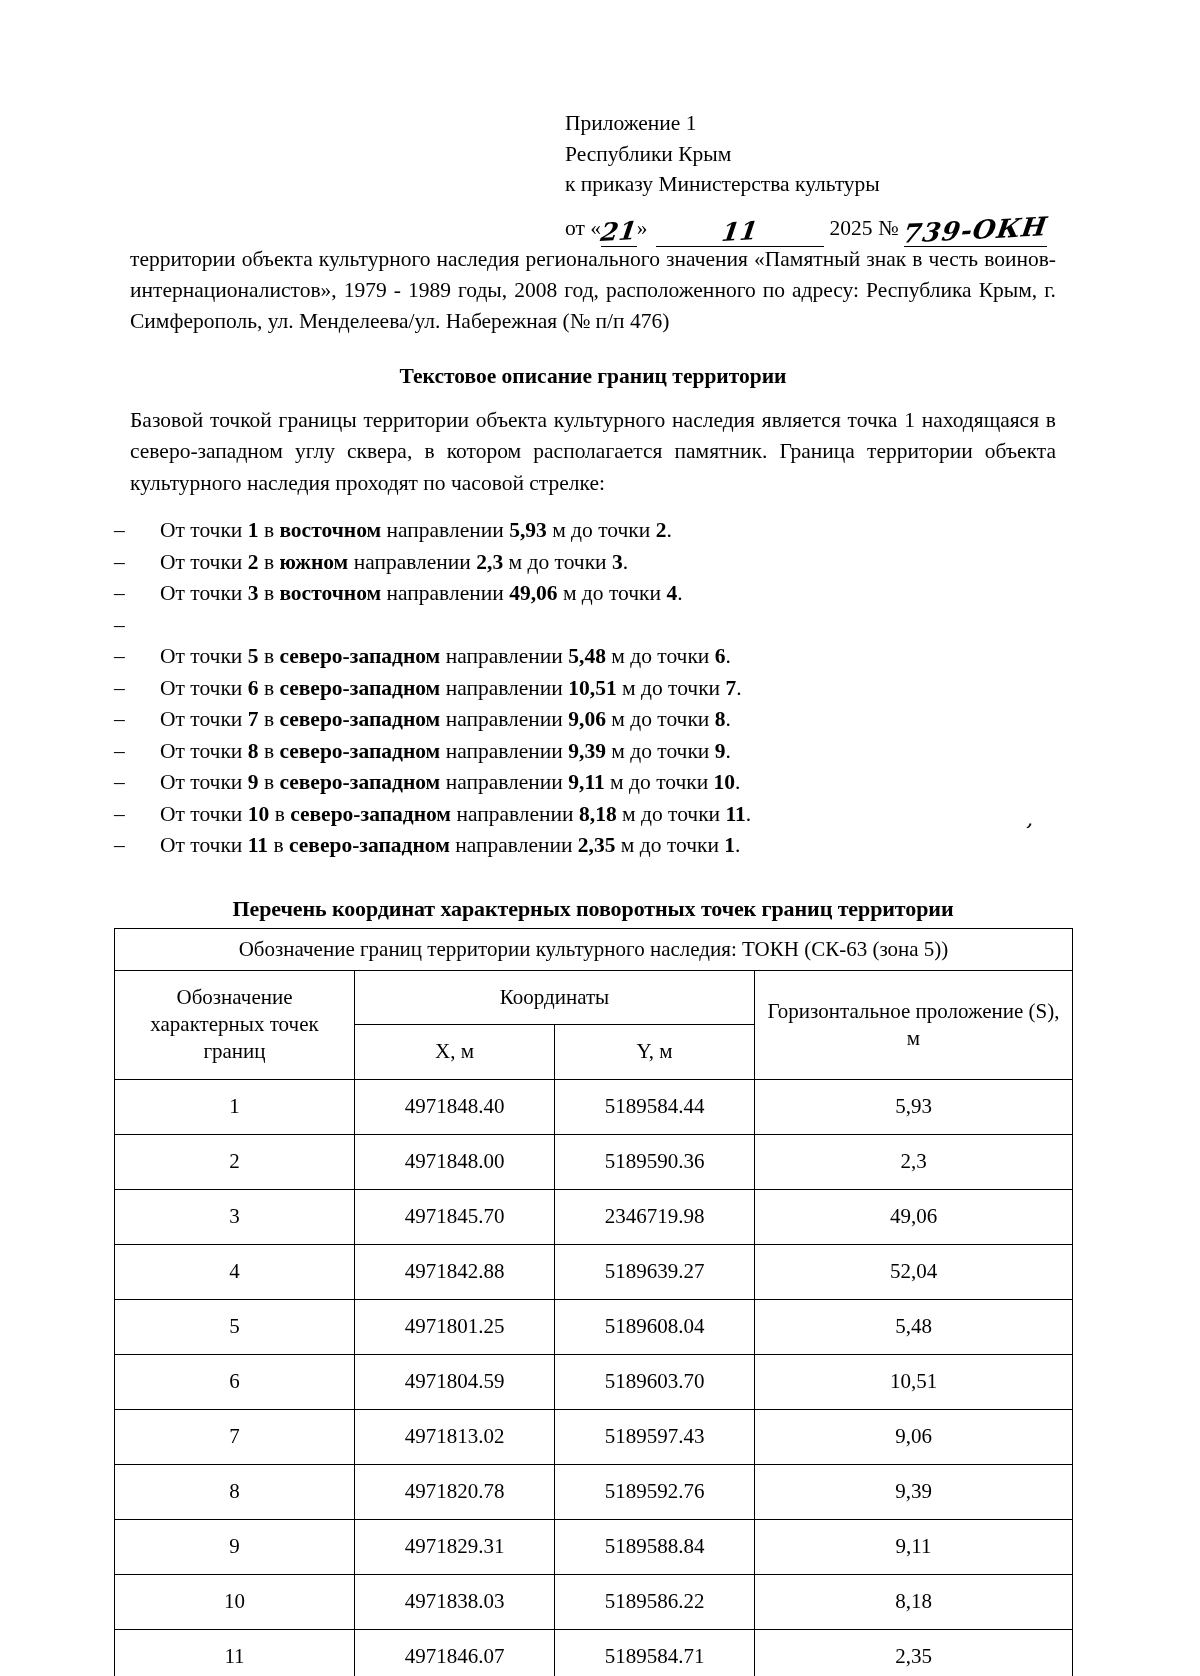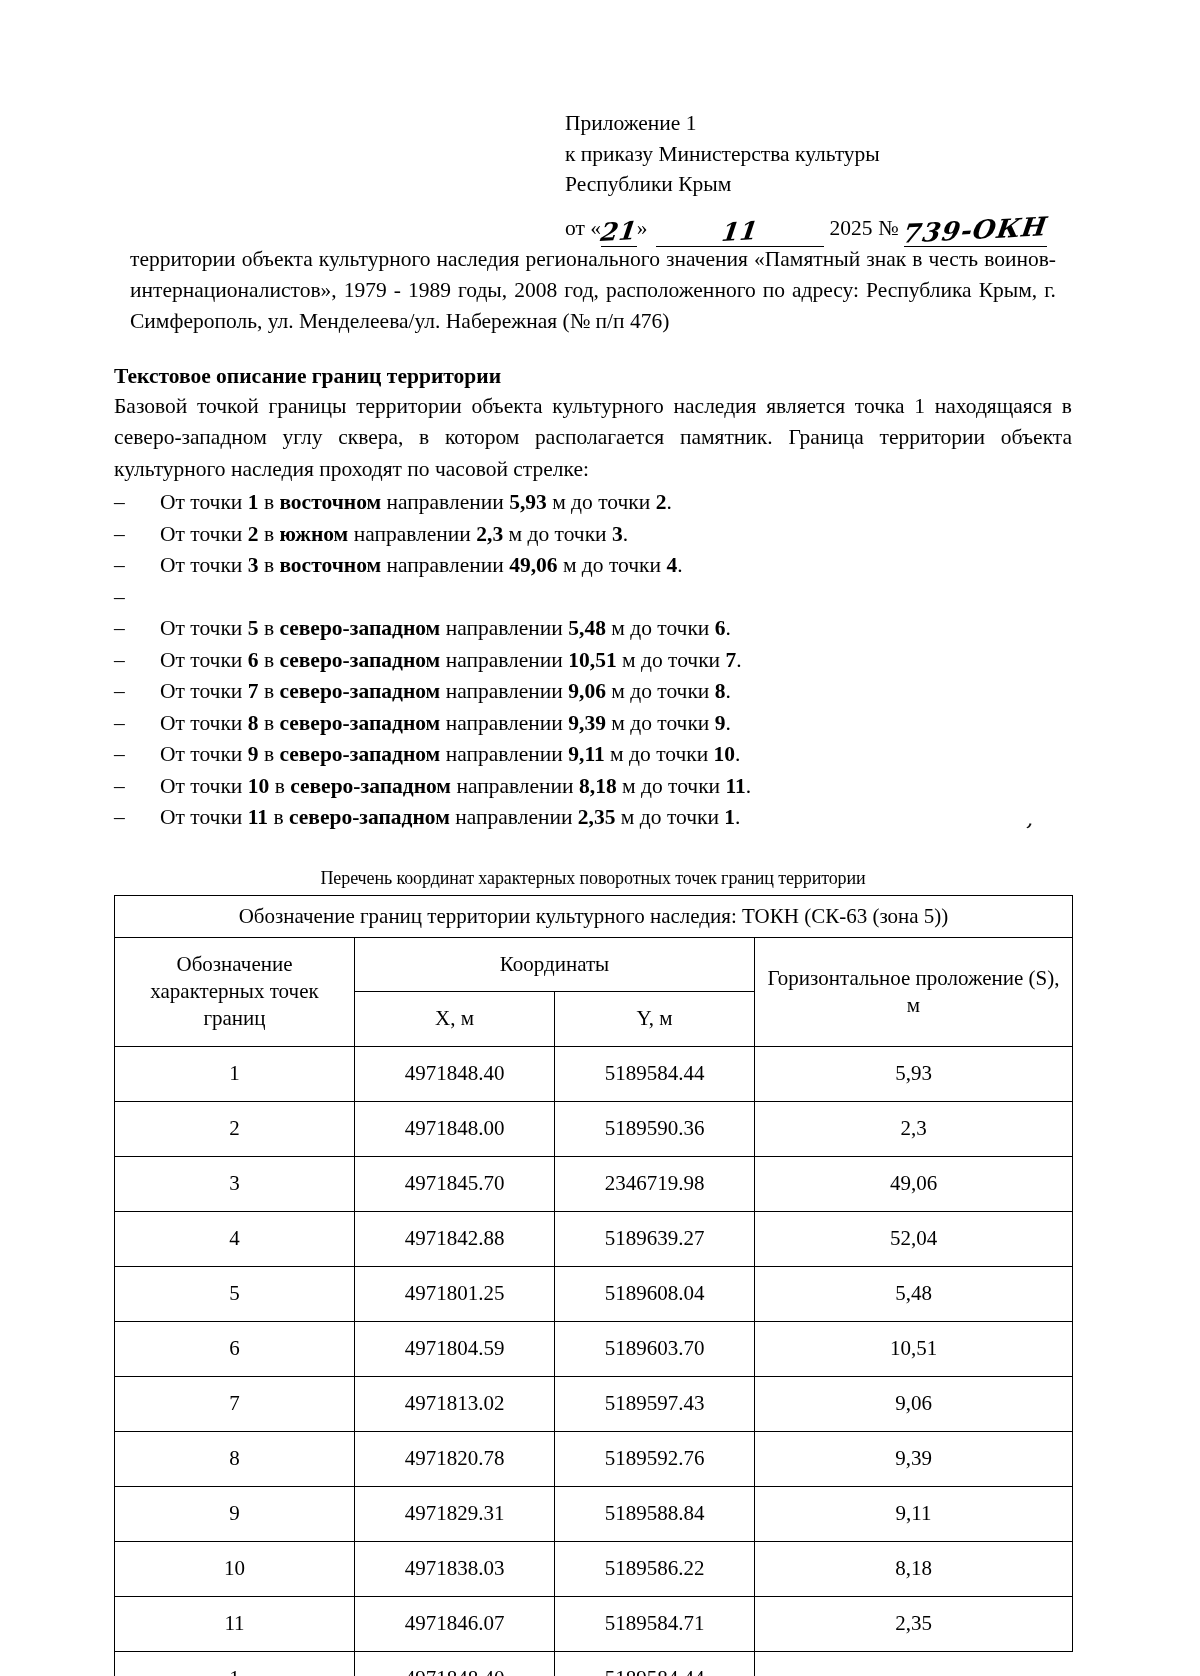--- a/index.html
+++ b/index.html
@@ -99,31 +99,31 @@
   }
   .para {
     text-align: justify;
     text-align-last: left;
     font-size: 21.5px;
     line-height: 1.45;
     margin: 16px;
     text-justify: inter-word;
   }
   .section-title {
-    text-align: left;
+    text-align: center;
     font-weight: 700;
     font-size: 21.5px;
     margin: 26px 0 2px 0;
   }
   .para2 {
     text-align: justify;
     text-align-last: left;
     font-size: 21.5px;
     line-height: 1.47;
-    margin: 0;
+    margin: 16px;
   }
 
   ul.points {
     list-style: none;
     margin: 2px 0 0 0;
     padding: 0;
   }
   ul.points li {
     font-size: 21.5px;
     line-height: 1.0;
@@ -135,22 +135,22 @@
     display: inline-block;
     width: 46px;
     flex: 0 0 46px;
   }
   ul.points li .ptext { flex: 1 1 auto; }
   b { font-weight: 700; }
 
   
   .table-title {
     text-align: center;
-    font-weight: 400;
-    font-size: 18px;
+    font-weight: 700;
+    font-size: 22px;
     margin: 34px 0 6px 0;
     letter-spacing: -0.1px;
   }
 
   table.coords {
     border-collapse: collapse;
     width: 958px;
     table-layout: fixed;
     font-size: 21px;
   }
@@ -186,22 +186,22 @@
     color: #111;
   }
 </style>
 </head>
 <body>
 
 <div class="page">
 
   <div class="doc-header">
     <div class="hline">Приложение 1</div>
+    <div class="hline">Республики Крым</div>
     <div class="hline">к приказу Министерства культуры</div>
-    <div class="hline">Республики Крым</div>
     <div class="date-line">
       <span class="lbl">от «</span><span class="day-slot"><span class="hw">21</span></span><span class="lbl">»</span><span class="month-slot"><span class="hw">11</span></span><span class="lbl">2025</span>&nbsp;<span class="lbl">№</span><span class="num-slot"><span class="hw">739-ОКН</span></span>
     </div>
   </div>
 
   <div class="pen-mark">,</div>
 
   <div class="content">
 
     <p class="para">территории объекта культурного наследия регионального значения «Памятный знак в честь воинов- интернационалистов», 1979 - 1989 годы, 2008 год, расположенного по адресу: Республика Крым, г. Симферополь, ул. Менделеева/ул. Набережная (№ п/п 476)</p>

